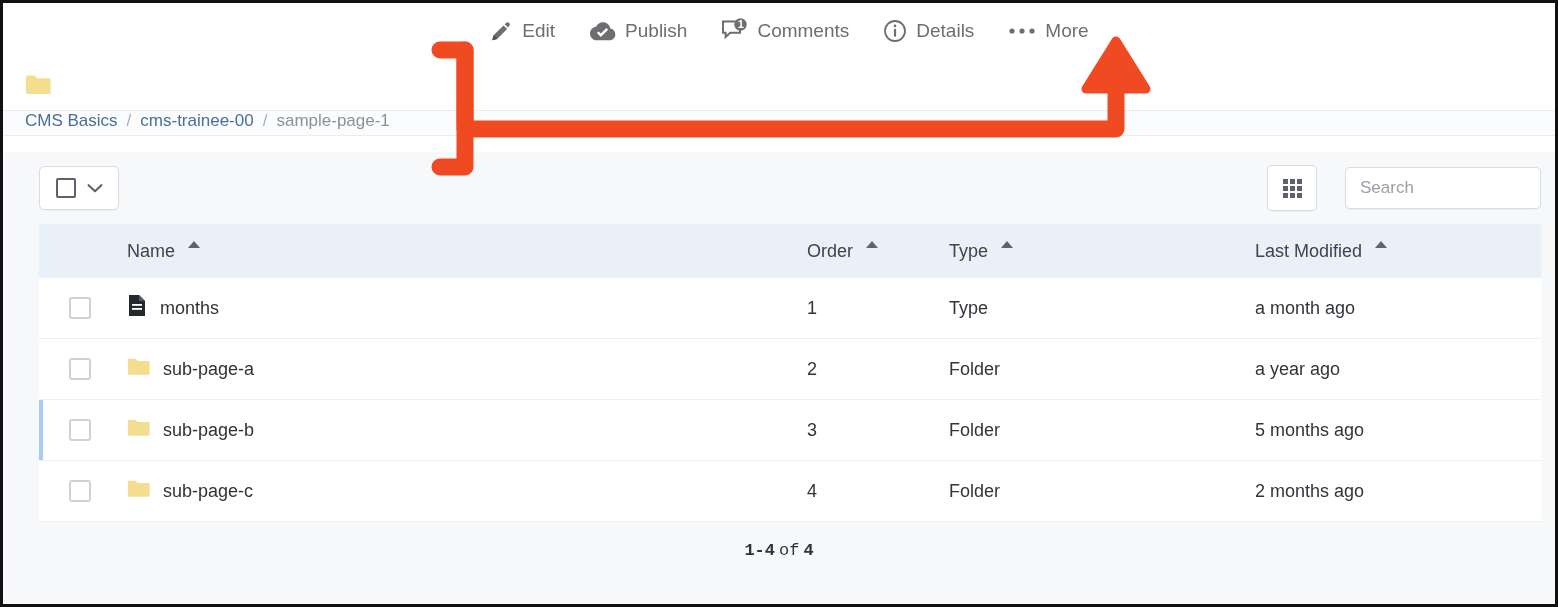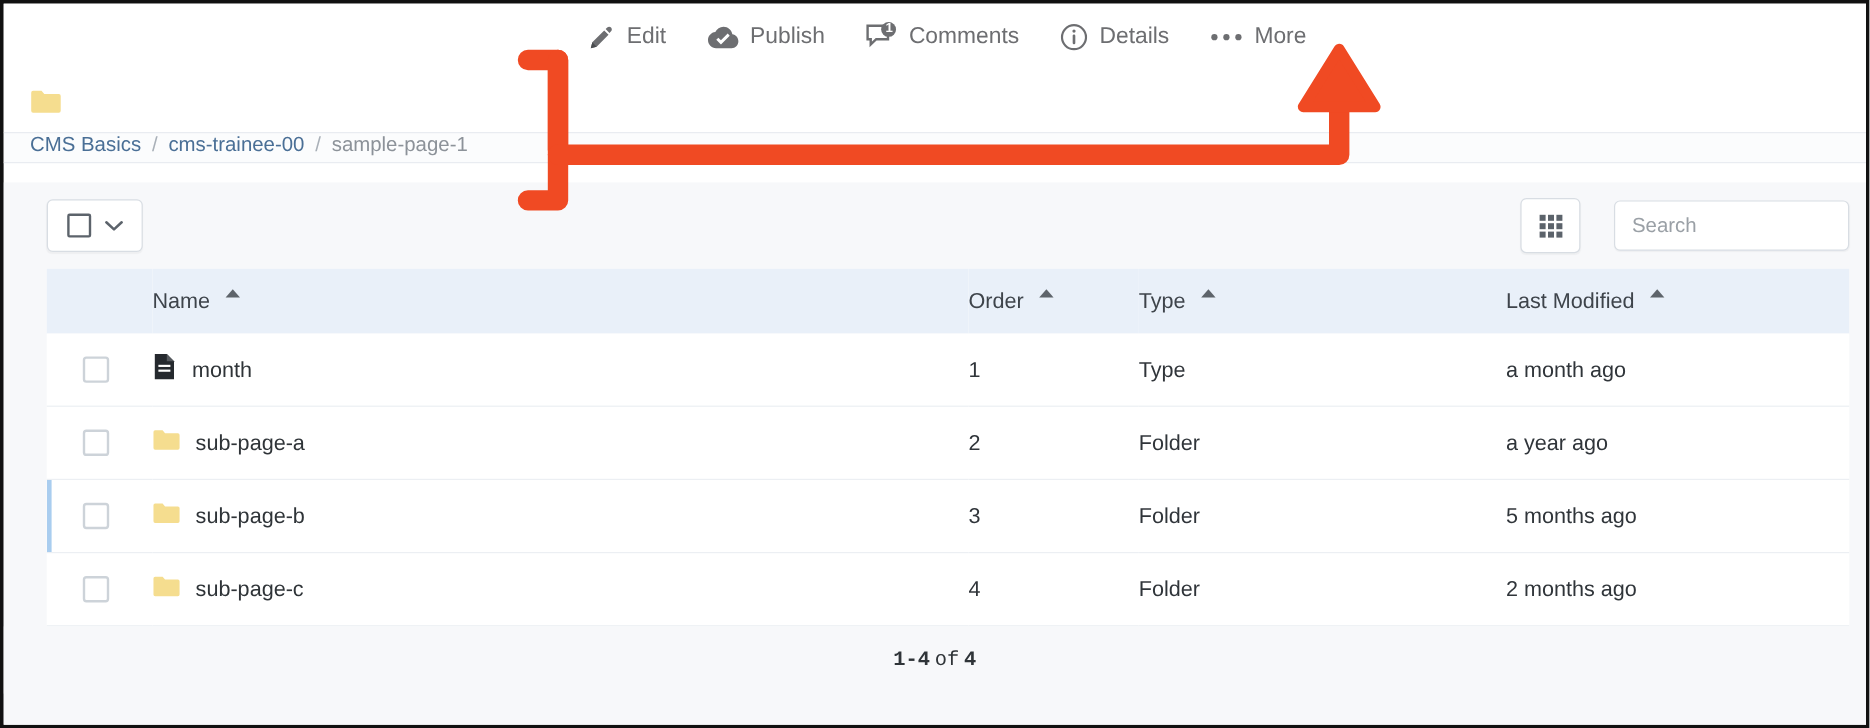--- a/index.html
+++ b/index.html
@@ -383,21 +383,21 @@
             <td>
               <div class="name-cell">
                 <span>
                   <svg width="20" height="23" viewBox="0 0 20 23">
                     <path d="M2 1h10l6 6v15H2V1z" fill="#25292e"></path>
                     <path d="M12 1l6 6h-6V1z" fill="#55595e"></path>
                     <rect x="5" y="10" width="10" height="1.8" fill="#ffffff"></rect>
                     <rect x="5" y="14" width="10" height="1.8" fill="#ffffff"></rect>
                   </svg>
                 </span>
-                <span class="row-name">month</span>
+                <span class="row-name">months</span>
               </div>
             </td>
             <td>1</td>
             <td>Type</td>
             <td>a month ago</td>
           </tr>
 
           <tr>
             <td>
               <div class="chk"></div>

